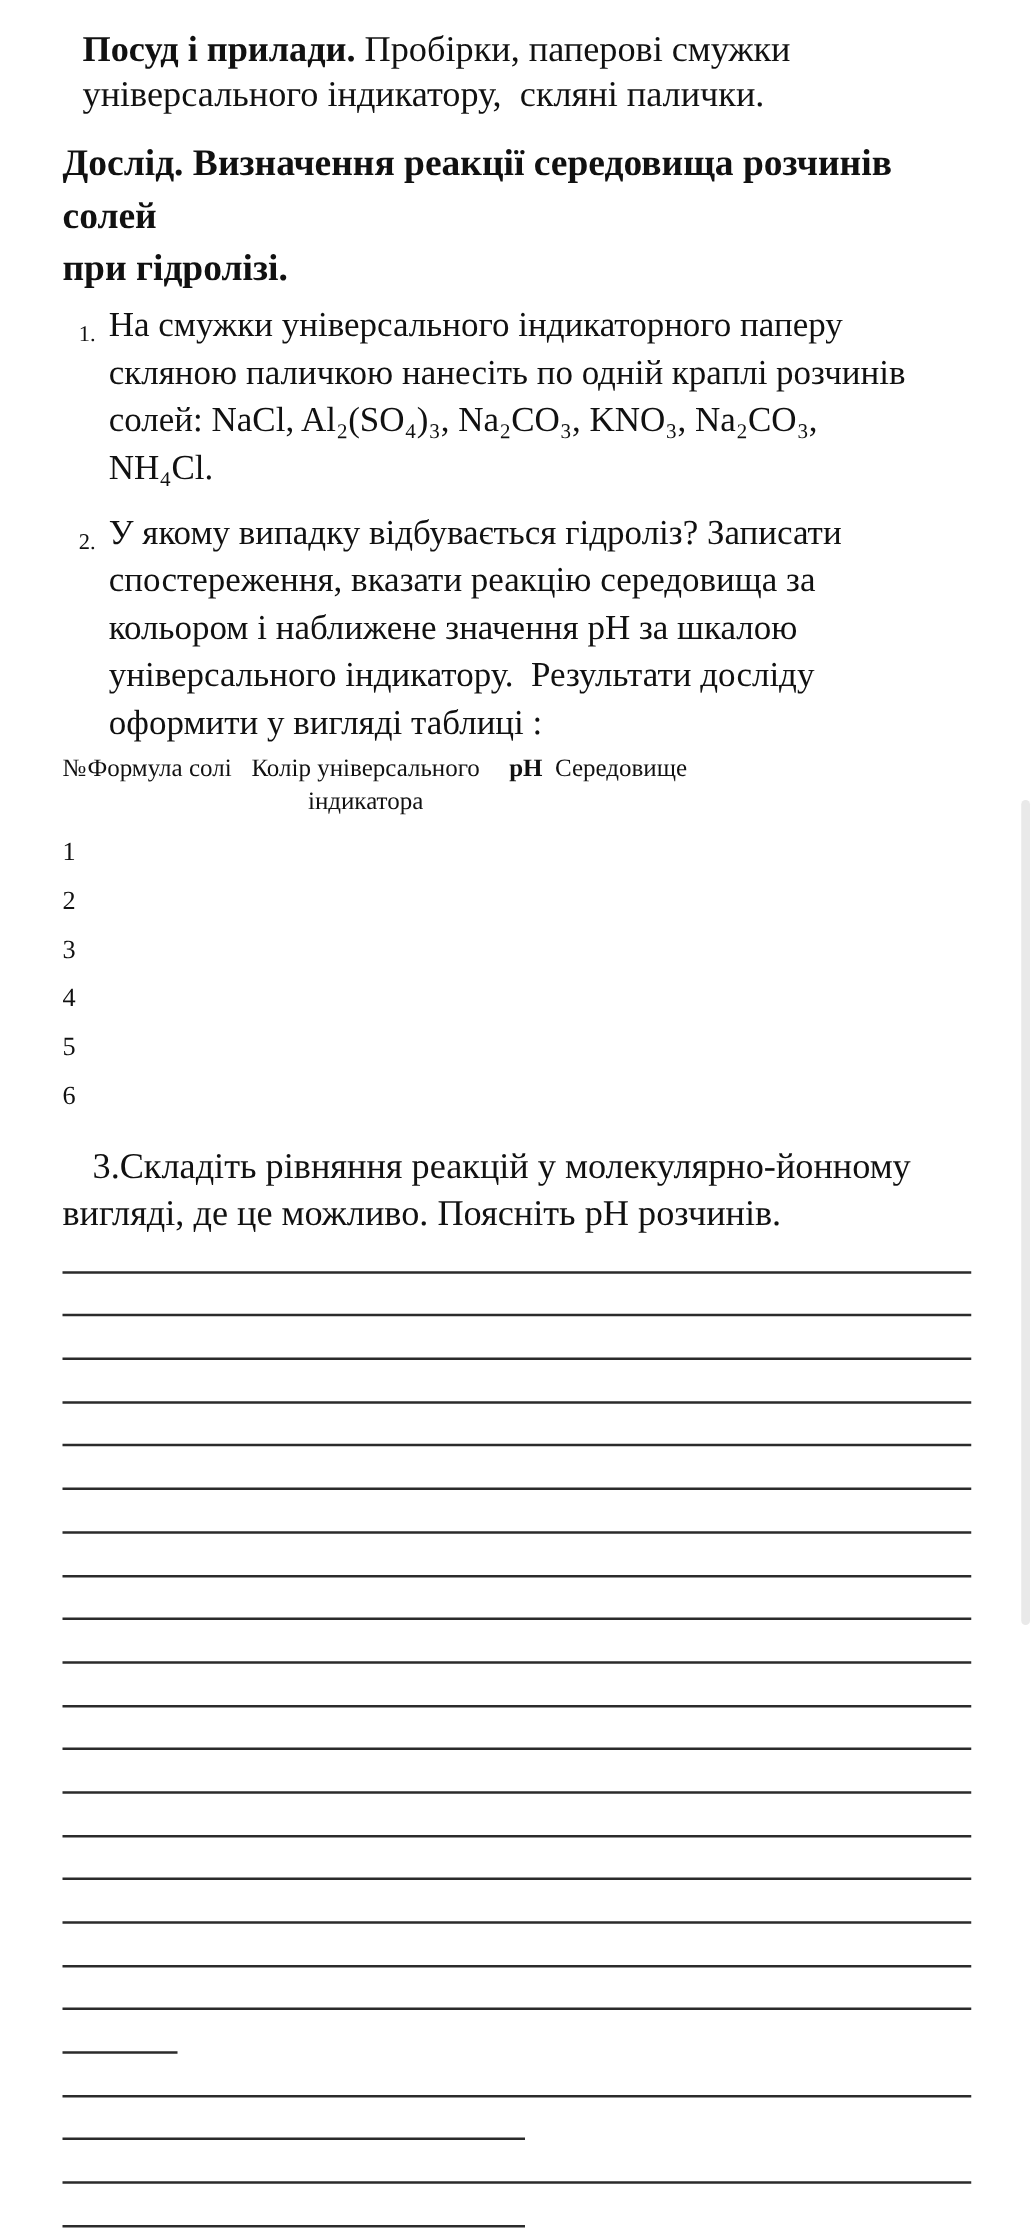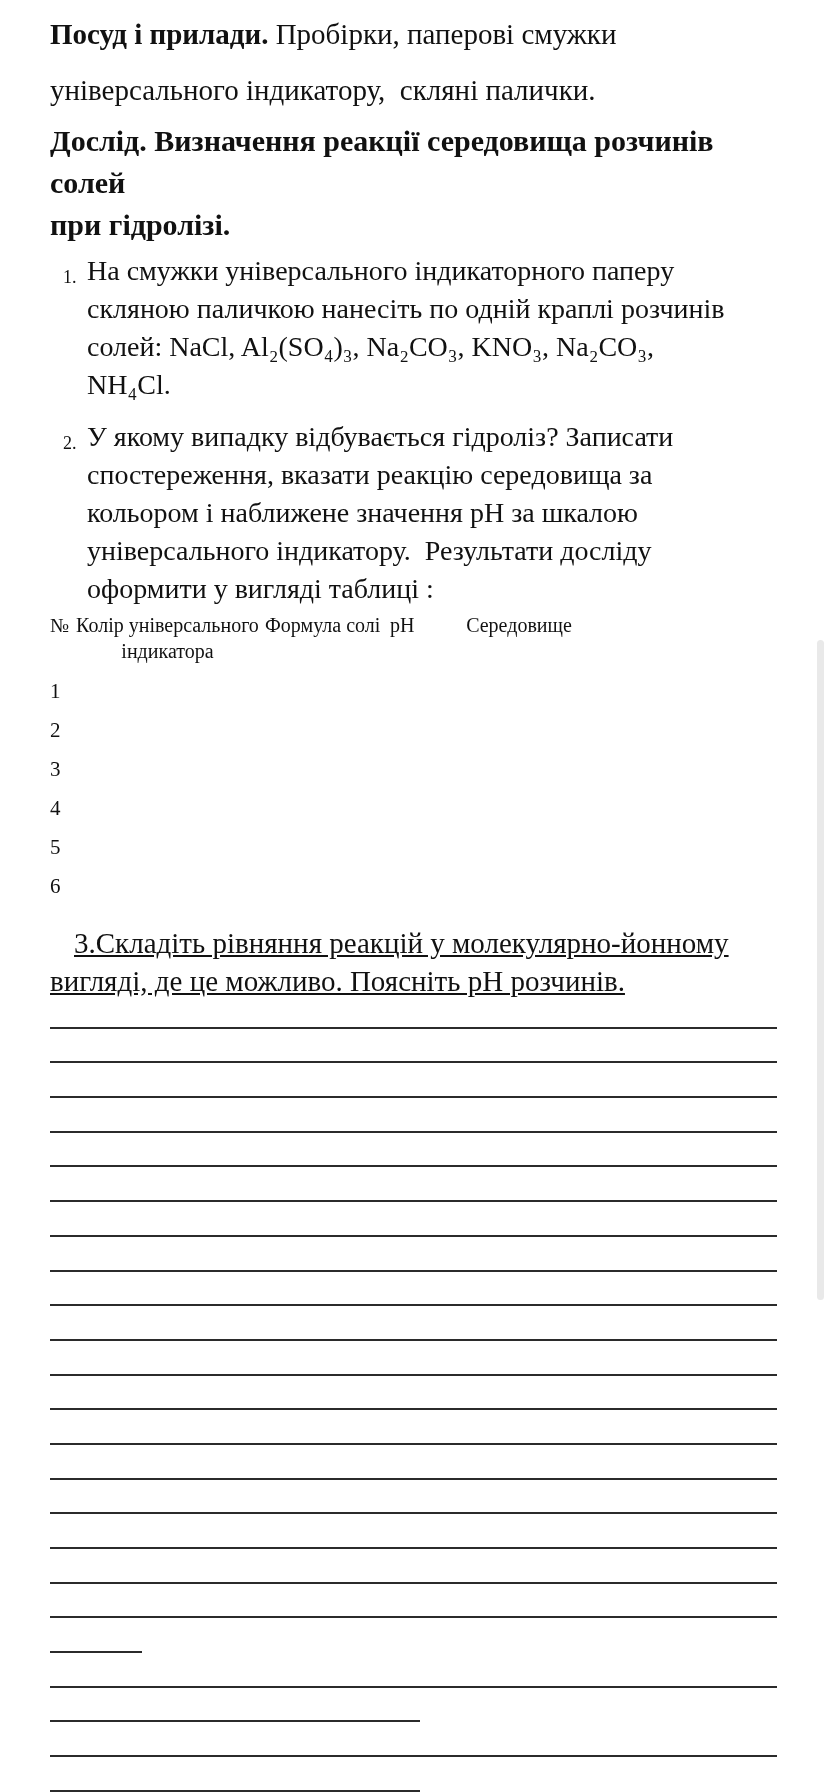--- a/index.html
+++ b/index.html
@@ -4,21 +4,21 @@
 <style>
   html,body{margin:0;padding:0;}
   body{
     width:828px;height:1792px;background:#ffffff;color:#111;
     font-family:"Liberation Serif","DejaVu Serif",serif;
     overflow:hidden;position:relative;
   }
   .doc{padding:6px 51px 0 50px;position:relative;}
 
   
-  .equipment{margin:0;font-size:29px;line-height:56px;white-space:pre-wrap;}
+  .equipment{margin:16px;font-size:29px;line-height:36px;white-space:pre-wrap;}
   .equipment b{font-weight:bold;}
 
   
   .work-title{
     margin:0;text-align:center;font-size:30px;font-weight:bold;
     line-height:36px;text-decoration:underline;
     text-decoration-thickness:2px;text-underline-offset:4px;
   }
 
   
@@ -31,27 +31,27 @@
   .step-num{flex:none;width:24px;padding-left:13px;padding-top:6px;font-size:18px;line-height:38px;}
   .step-body{flex:1;font-size:28px;line-height:38px;white-space:pre-wrap;}
 
   
   .table{margin-top:4px;}
   .thead{display:flex;font-size:20px;line-height:26px;}
   .th{flex:none;}
   .th-num{width:20px;}
   .th-formula{width:125px;}
   .th-color{width:195px;text-align:center;white-space:pre-wrap;}
-  .th-ph{width:44px;text-align:left;}
-  .th-env{width:150px;padding-left:10px;text-align:center;}
+  .th-ph{width:44px;text-align:right;font-weight:bold;}
+  .th-env{width:150px;padding-left:10px;}
   .trows{margin-top:12px;}
   .trow{height:39px;font-size:21px;line-height:30px;}
 
   
-  .step3{margin:14px 0 0 0;font-size:29px;line-height:38px;text-indent:24px;white-space:pre-wrap;text-decoration:underline;}
+  .step3{margin:14px 0 0 0;font-size:29px;line-height:38px;text-indent:24px;white-space:pre-wrap;}
 
   
   .lines{margin-top:-6px;}
   .line{height:32.7px;border-bottom:2px solid #2b2b2b;}
   .line.full{width:100%;}
   .line.short{width:92px;}
   .line.medium{width:370px;}
 
   
   .scroll-thumb{
@@ -84,23 +84,23 @@
     <span class="step-body">У якому випадку відбувається гідроліз? Записати
 спостереження, вказати реакцію середовища за
 кольором і наближене значення pH за шкалою
 універсального індикатору.  Результати досліду
 оформити у вигляді таблиці :</span>
   </div>
 
   <div class="table">
     <div class="thead">
       <span class="th th-num">№</span>
+      <span class="th th-formula">Формула солі</span>
       <span class="th th-color">Колір універсального
 індикатора</span>
-      <span class="th th-formula">Формула солі</span>
       <span class="th th-ph">pH</span>
       <span class="th th-env">Середовище</span>
     </div>
     <div class="trows">
       <div class="trow">1</div>
       <div class="trow">2</div>
       <div class="trow">3</div>
       <div class="trow">4</div>
       <div class="trow">5</div>
       <div class="trow">6</div>

